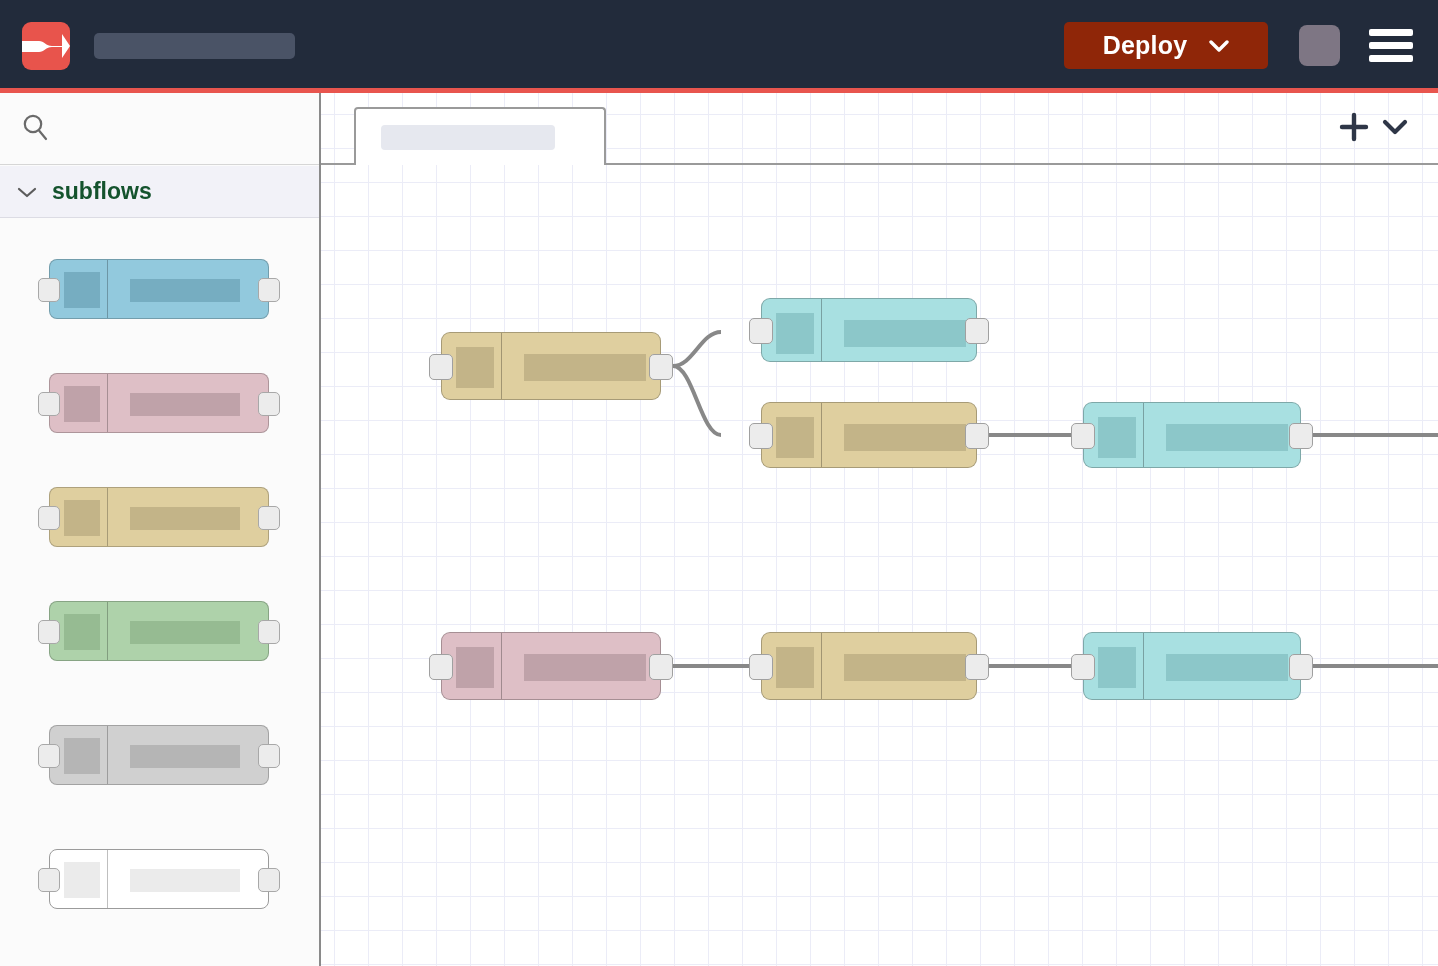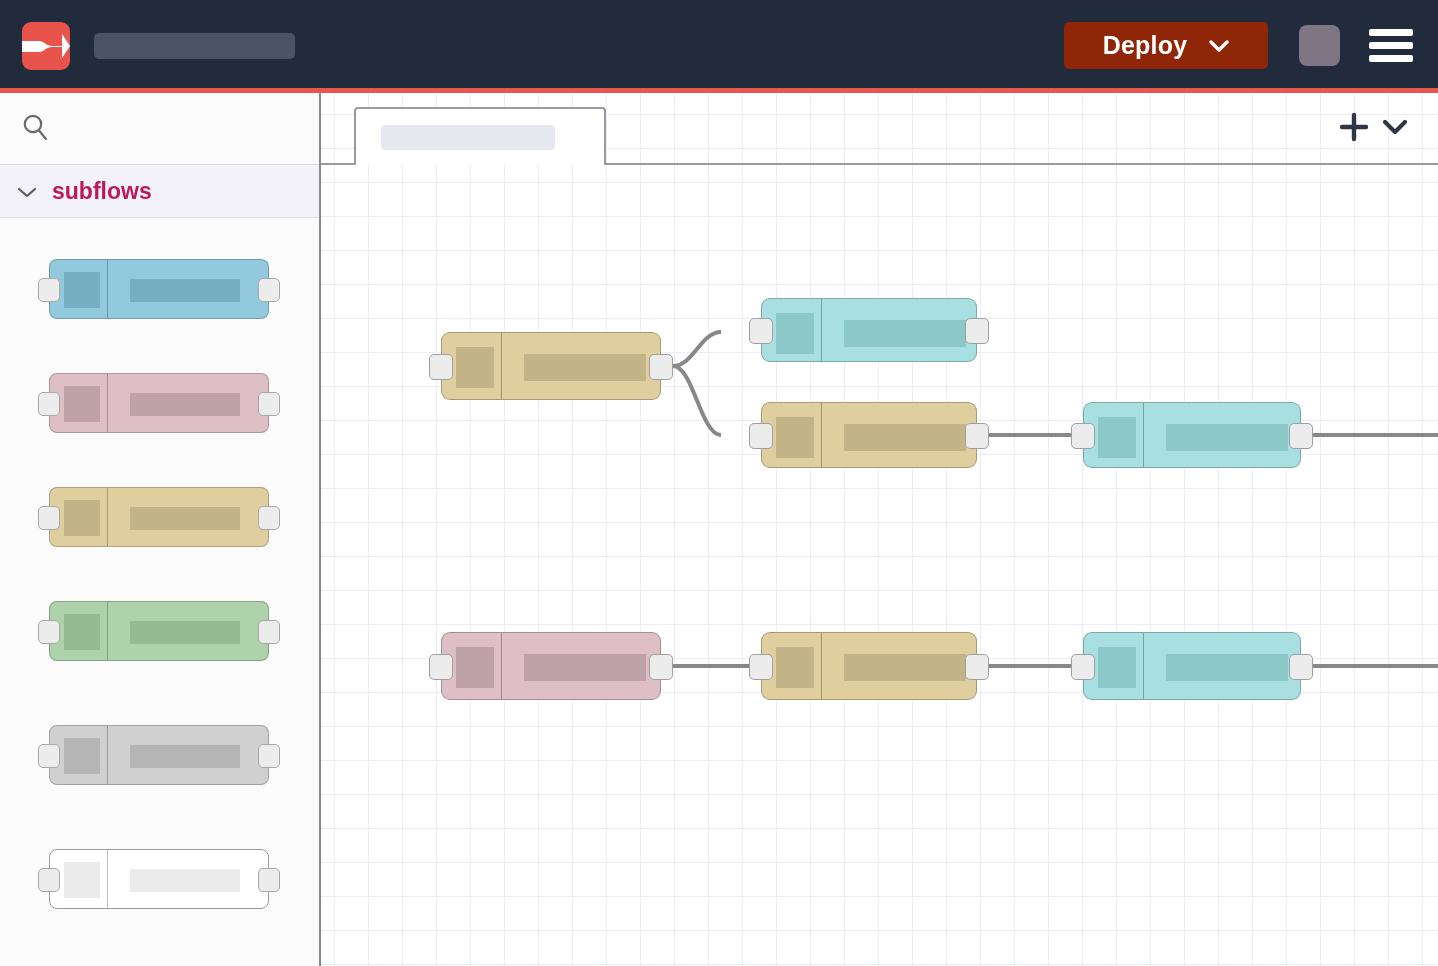--- a/index.html
+++ b/index.html
@@ -109,21 +109,21 @@
     width: 319px; height: 52px;
     background: #f2f2f8;
     border-bottom: 1px solid #dcdce4;
     display: flex; align-items: center;
     cursor: pointer;
   }
   .cat-chevron { margin-left: 16px; width: 22px; height: 14px; }
   .cat-label {
     margin-left: 14px;
     font-size: 23px; font-weight: bold;
-    color: #be185d;
+    color: #14532d;
   }
 
   
   .pnode {
     position: absolute;
     width: 220px; height: 60px;
     border-radius: 8px;
     border: 1px solid rgba(0,0,0,0.22);
   }
   .pnode .iconbox {

